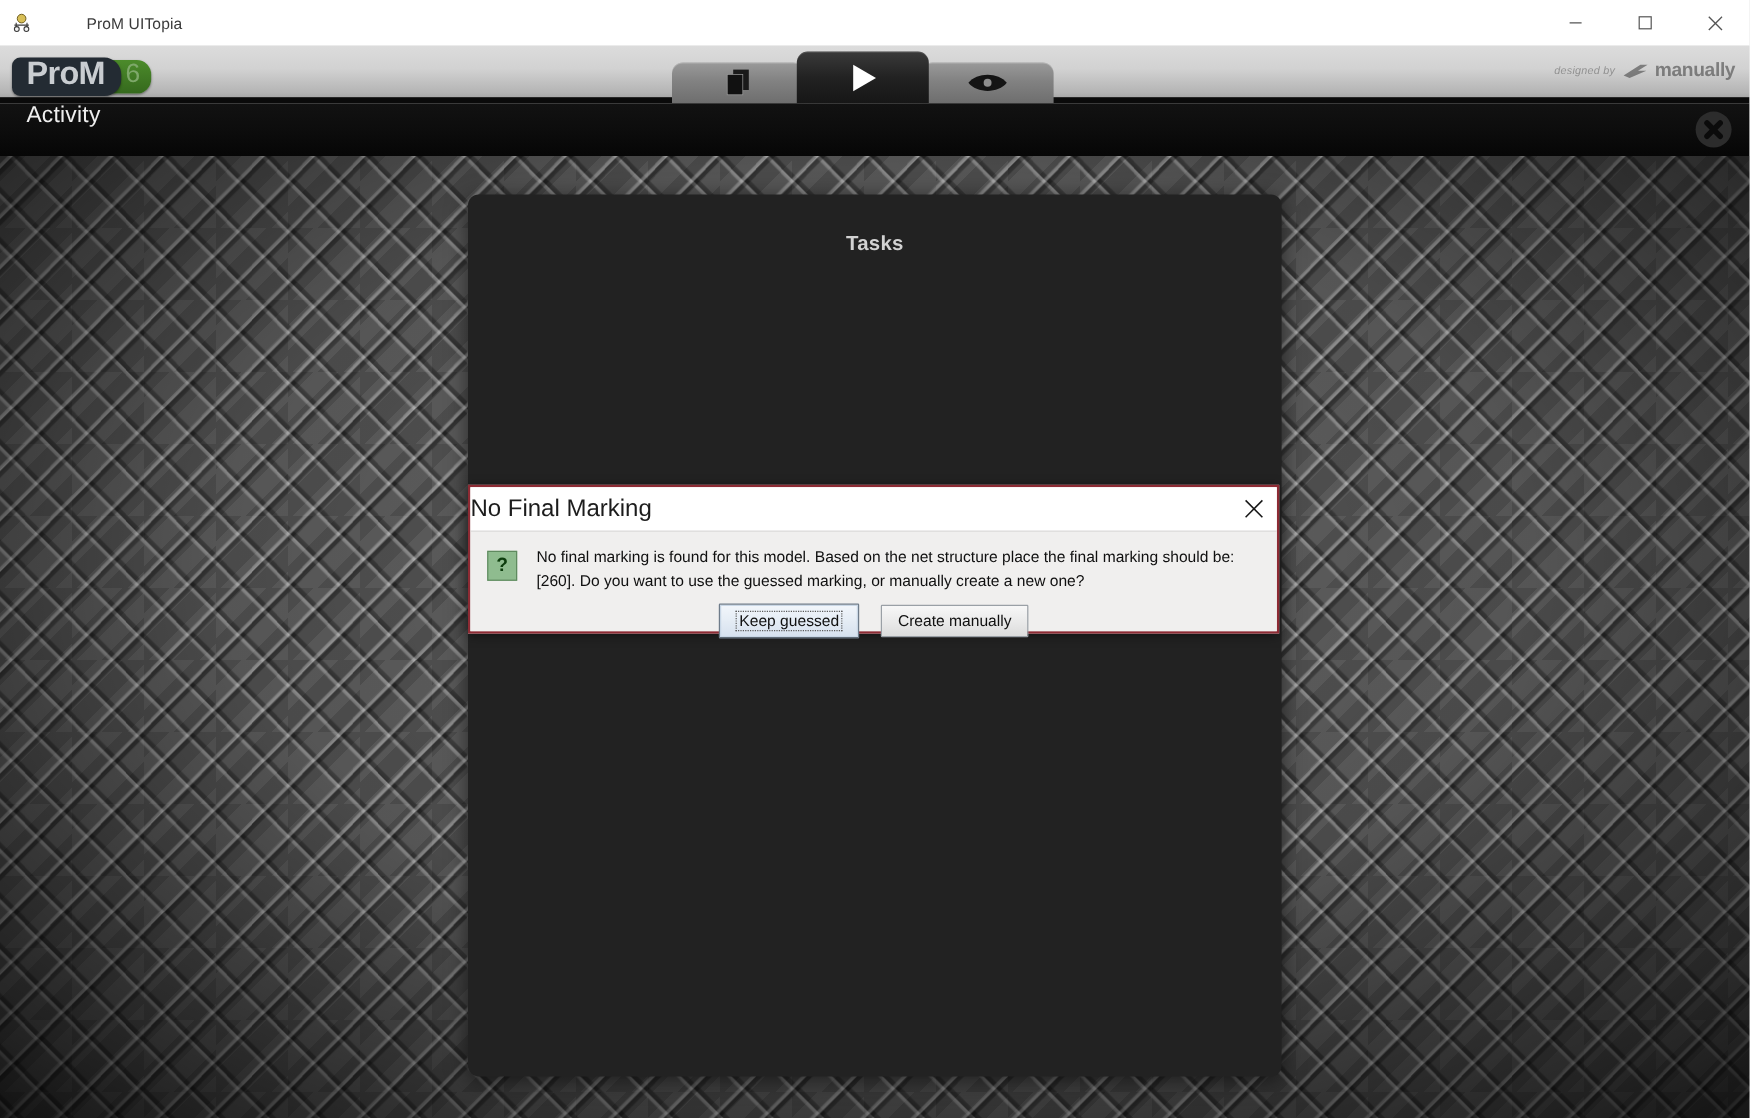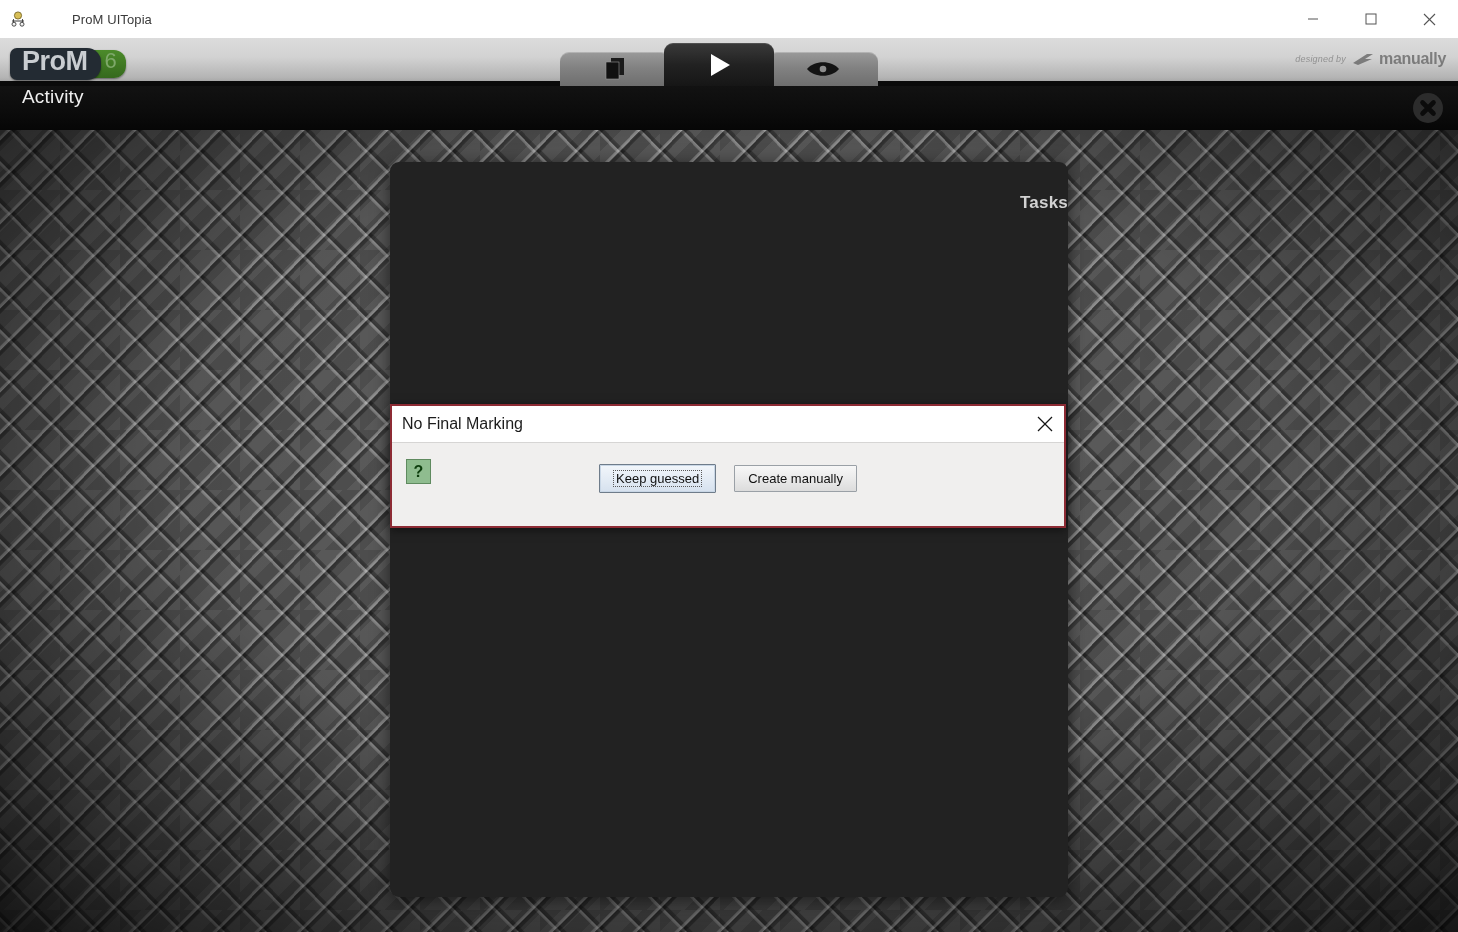--- a/index.html
+++ b/index.html
@@ -249,21 +249,21 @@
     left: 390px;
     top: 162px;
     width: 678px;
     height: 735px;
     background: #222222;
     border-radius: 9px;
     box-shadow: 0 3px 18px rgba(0,0,0,.55);
     z-index: 10;
   }
   .tasks-title {
-    text-align: right;
+    text-align: center;
     color: #d2d2d2;
     font-size: 17px;
     font-weight: bold;
     padding-top: 31px;
     letter-spacing: .2px;
   }
 
   
   .dialog {
     position: absolute;
@@ -278,22 +278,21 @@
     box-shadow: 0 2px 9px rgba(0,0,0,.5);
   }
   .dialog-titlebar {
     position: relative;
     height: 36px;
     background: #ffffff;
     display: flex;
     align-items: center;
   }
   .dialog-title {
-    margin-left: 10px;
-    font-size: 16px;
+    font-size: 20px;
     color: #1c1c1c;
   }
   .dialog-close {
     position: absolute;
     right: 8px;
     top: 7px;
     width: 22px;
     height: 22px;
     display: flex;
     align-items: center;
@@ -466,20 +465,21 @@
           <line x1="2" y1="2" x2="16" y2="16" stroke="#161616" stroke-width="1.3"></line>
           <line x1="16" y1="2" x2="2" y2="16" stroke="#161616" stroke-width="1.3"></line>
         </svg>
       </div>
     </div>
     <div class="dialog-body">
       <div class="q-icon">
         <span>?</span>
       </div>
       <div class="dialog-content">
+        <p class="dialog-message">No final marking is found for this model. Based on the net structure place the final marking should be: [260]. Do you want to use the guessed marking, or manually create a new one?</p>
         <div class="dialog-buttons">
           <button class="dlg-btn focused">
             <span class="focus-ring">Keep guessed</span>
           </button>
           <button class="dlg-btn">
             <span>Create manually</span>
           </button>
         </div>
       </div>
     </div>

